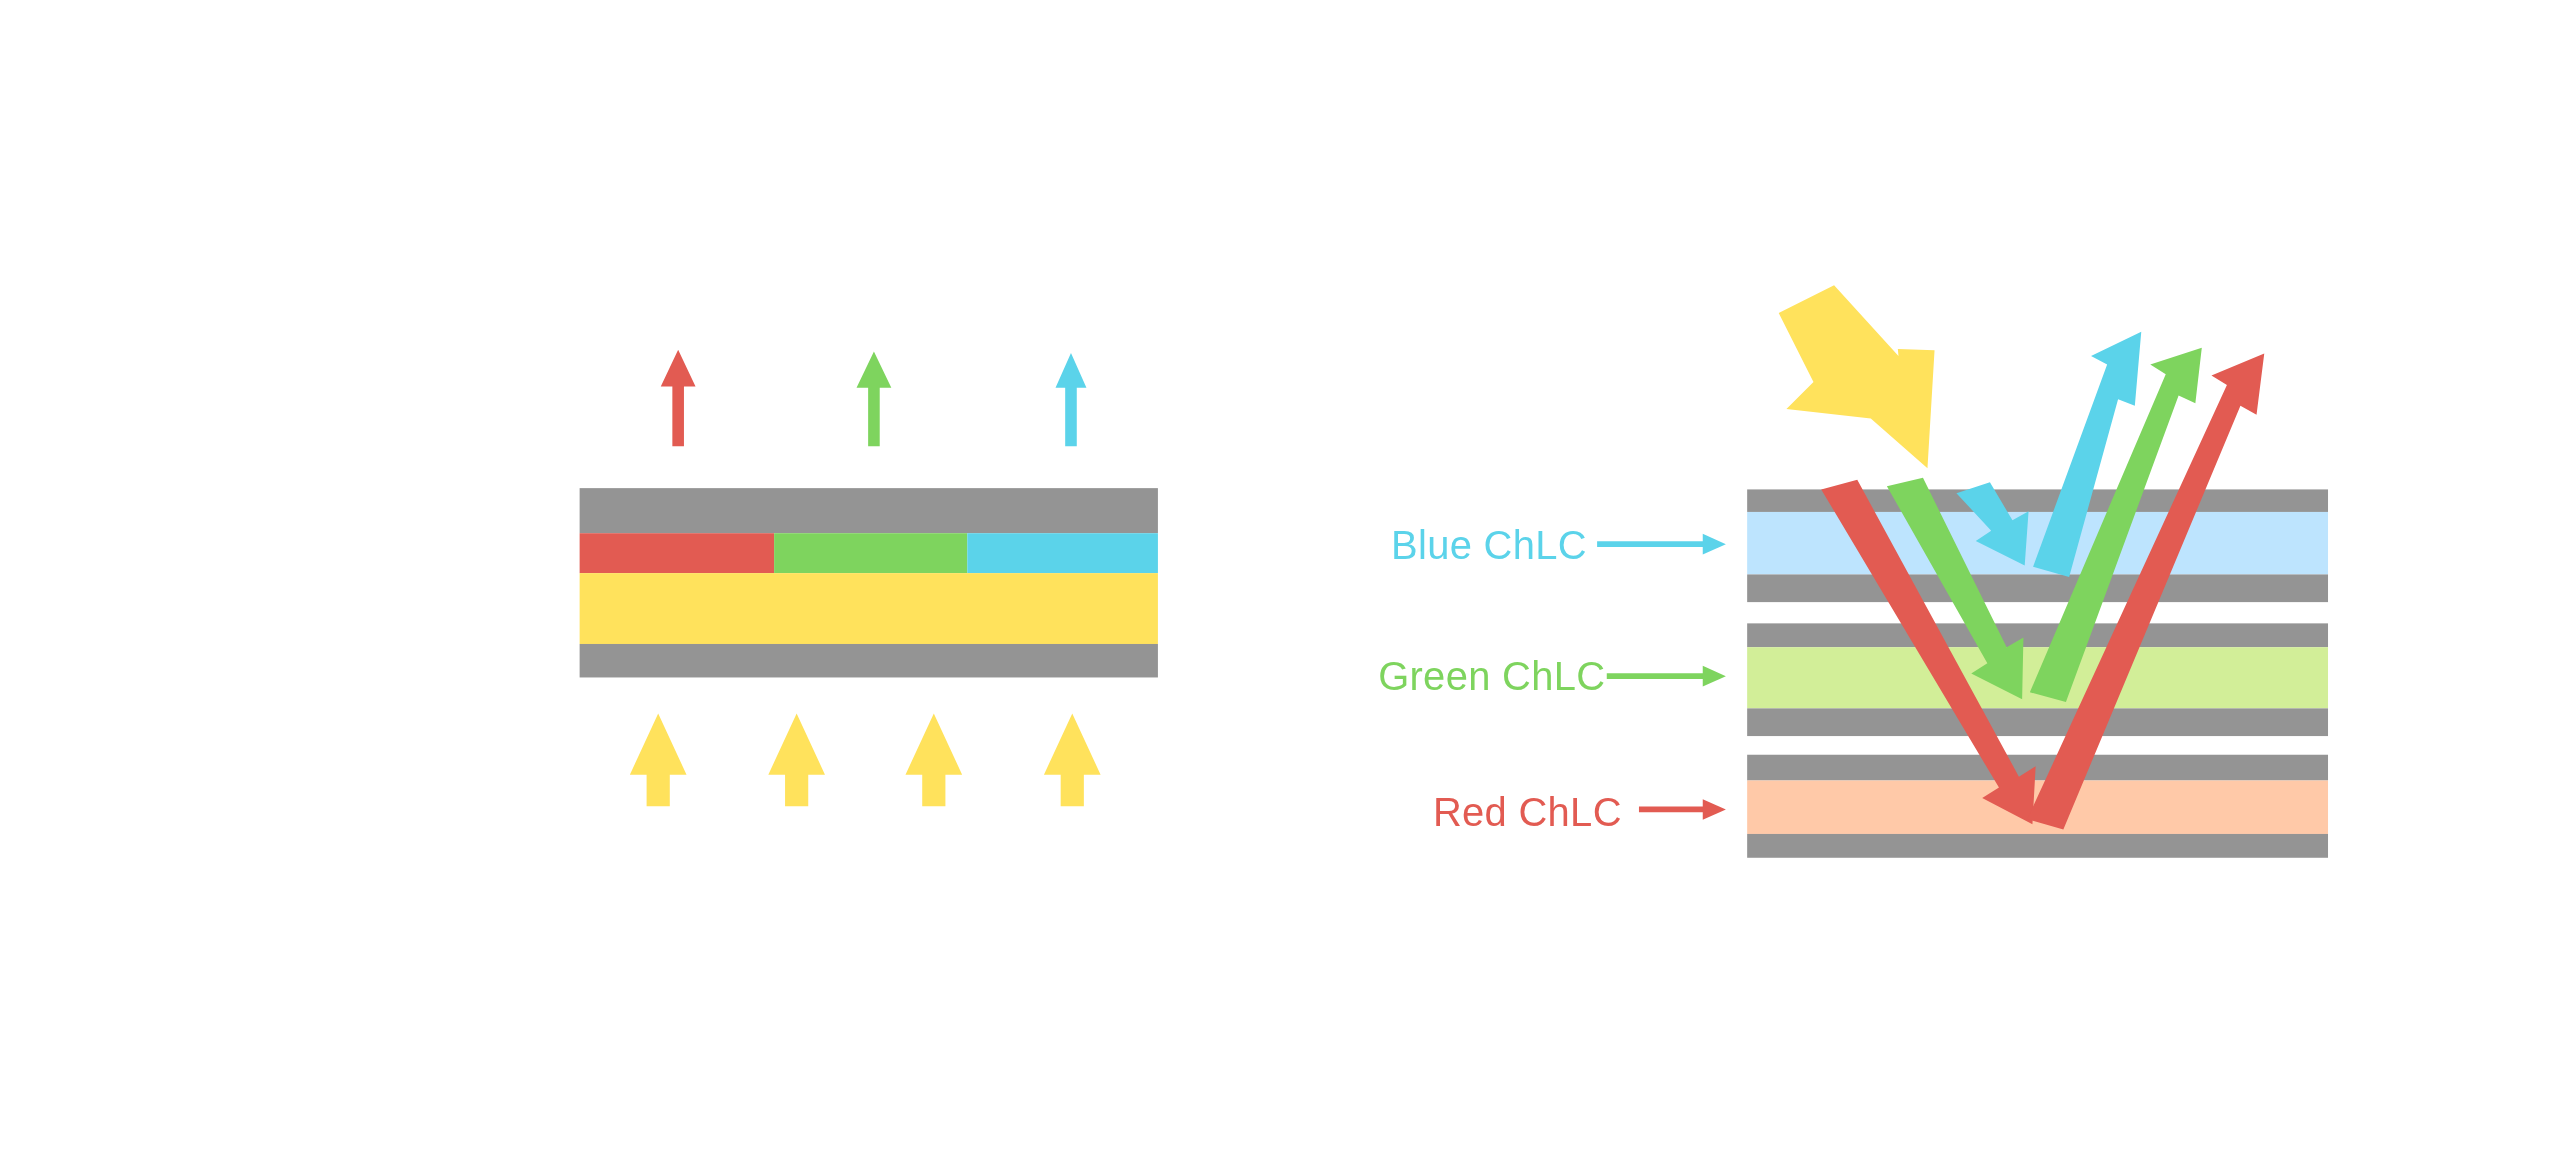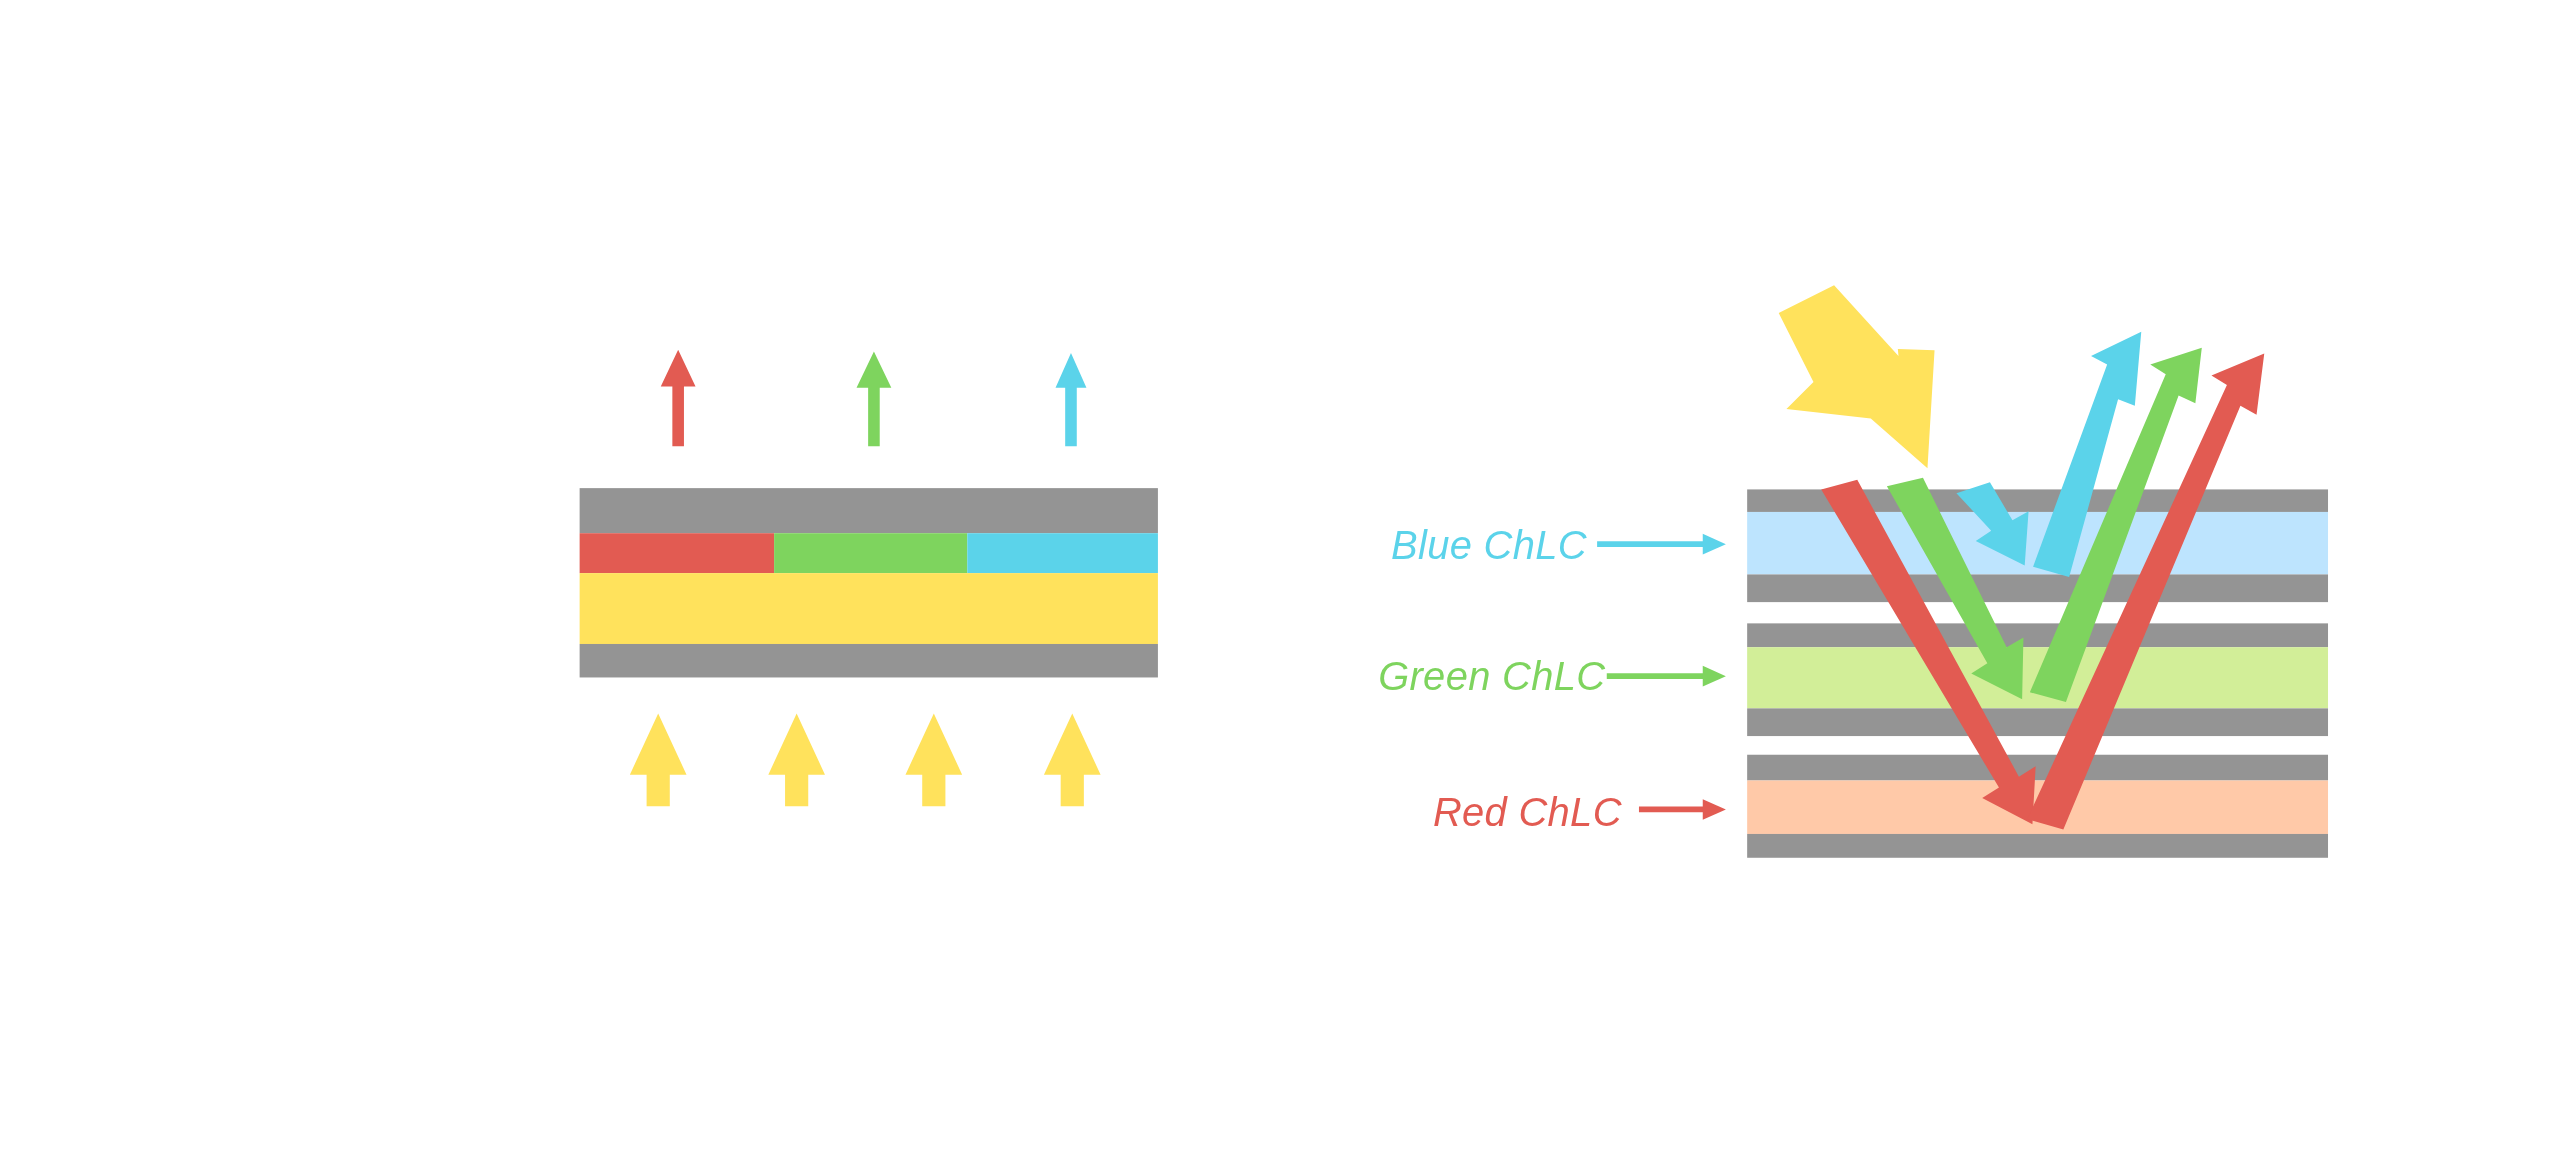--- a/index.html
+++ b/index.html
@@ -13,21 +13,20 @@
     font-family: "Liberation Sans", sans-serif;
     overflow: hidden;
     position: relative;
   }
   #figure-root {
     position: absolute;
     left: 0;
     top: 0;
     width: 2576px;
     height: 1154px;
-    font-style: italic;
   }
   #figure-svg {
     display: block;
     width: 2576px;
     height: 1154px;
   }
   .chlc-label {
     font-family: "Liberation Sans", sans-serif;
     font-size: 62px;
     font-weight: 400;

